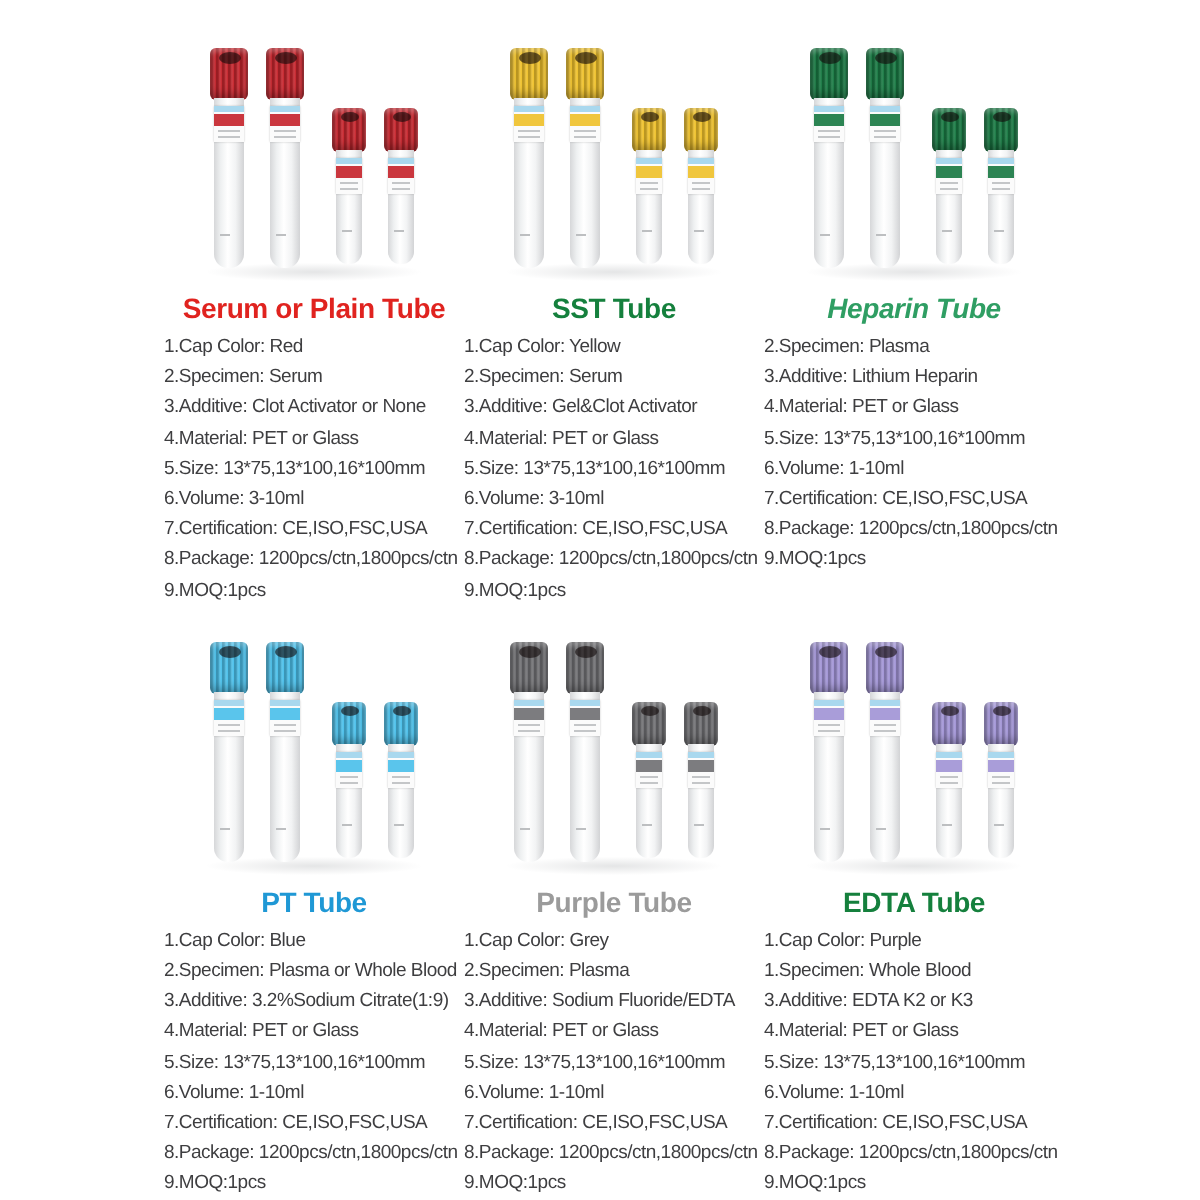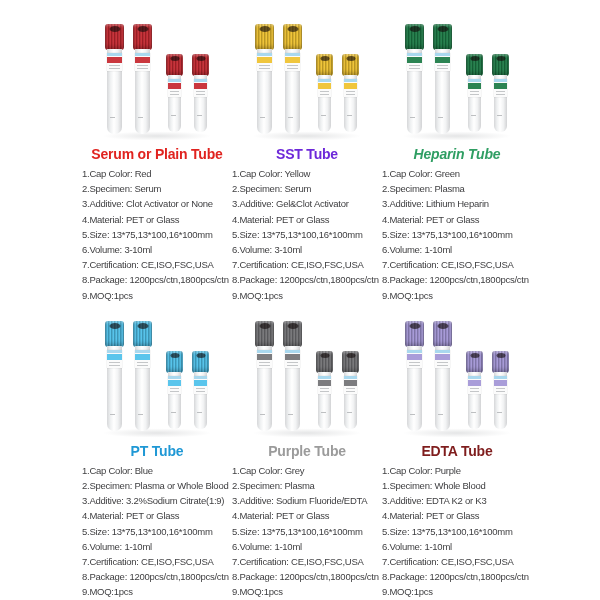--- a/index.html
+++ b/index.html
@@ -187,21 +187,21 @@
           <div class="tbody">
             <div class="tlabel">
               <div class="strip"></div>
               <div class="band"></div>
               <div class="tline"></div>
               <div class="tline"></div>
             </div>
           </div>
         </div>
       </div>
-    <h2 class="title" style="color: #6d28d9;">SST Tube</h2>
+    <h2 class="title" style="color: #15803d;">SST Tube</h2>
     <ul class="specs">
       <li>1.Cap Color: Yellow</li>
       <li>2.Specimen: Serum</li>
       <li>3.Additive: Gel&amp;Clot Activator</li>
       <li>4.Material: PET or Glass</li>
       <li>5.Size: 13*75,13*100,16*100mm</li>
       <li>6.Volume: 3-10ml</li>
       <li>7.Certification: CE,ISO,FSC,USA</li>
       <li>8.Package: 1200pcs/ctn,1800pcs/ctn</li>
       <li>9.MOQ:1pcs</li>
@@ -250,21 +250,20 @@
               <div class="strip"></div>
               <div class="band"></div>
               <div class="tline"></div>
               <div class="tline"></div>
             </div>
           </div>
         </div>
       </div>
     <h2 class="title" style="color: rgb(47, 158, 99); font-style: italic;">Heparin Tube</h2>
     <ul class="specs">
-      <li>1.Cap Color: Green</li>
       <li>2.Specimen: Plasma</li>
       <li>3.Additive: Lithium Heparin</li>
       <li>4.Material: PET or Glass</li>
       <li>5.Size: 13*75,13*100,16*100mm</li>
       <li>6.Volume: 1-10ml</li>
       <li>7.Certification: CE,ISO,FSC,USA</li>
       <li>8.Package: 1200pcs/ctn,1800pcs/ctn</li>
       <li>9.MOQ:1pcs</li>
     </ul>
   </section>
@@ -431,21 +430,21 @@
           <div class="tbody">
             <div class="tlabel">
               <div class="strip"></div>
               <div class="band"></div>
               <div class="tline"></div>
               <div class="tline"></div>
             </div>
           </div>
         </div>
       </div>
-    <h2 class="title" style="color: #7f1d1d;">EDTA Tube</h2>
+    <h2 class="title" style="color: #15803d;">EDTA Tube</h2>
     <ul class="specs">
       <li>1.Cap Color: Purple</li>
       <li>1.Specimen: Whole Blood</li>
       <li>3.Additive: EDTA K2 or K3</li>
       <li>4.Material: PET or Glass</li>
       <li>5.Size: 13*75,13*100,16*100mm</li>
       <li>6.Volume: 1-10ml</li>
       <li>7.Certification: CE,ISO,FSC,USA</li>
       <li>8.Package: 1200pcs/ctn,1800pcs/ctn</li>
       <li>9.MOQ:1pcs</li>

